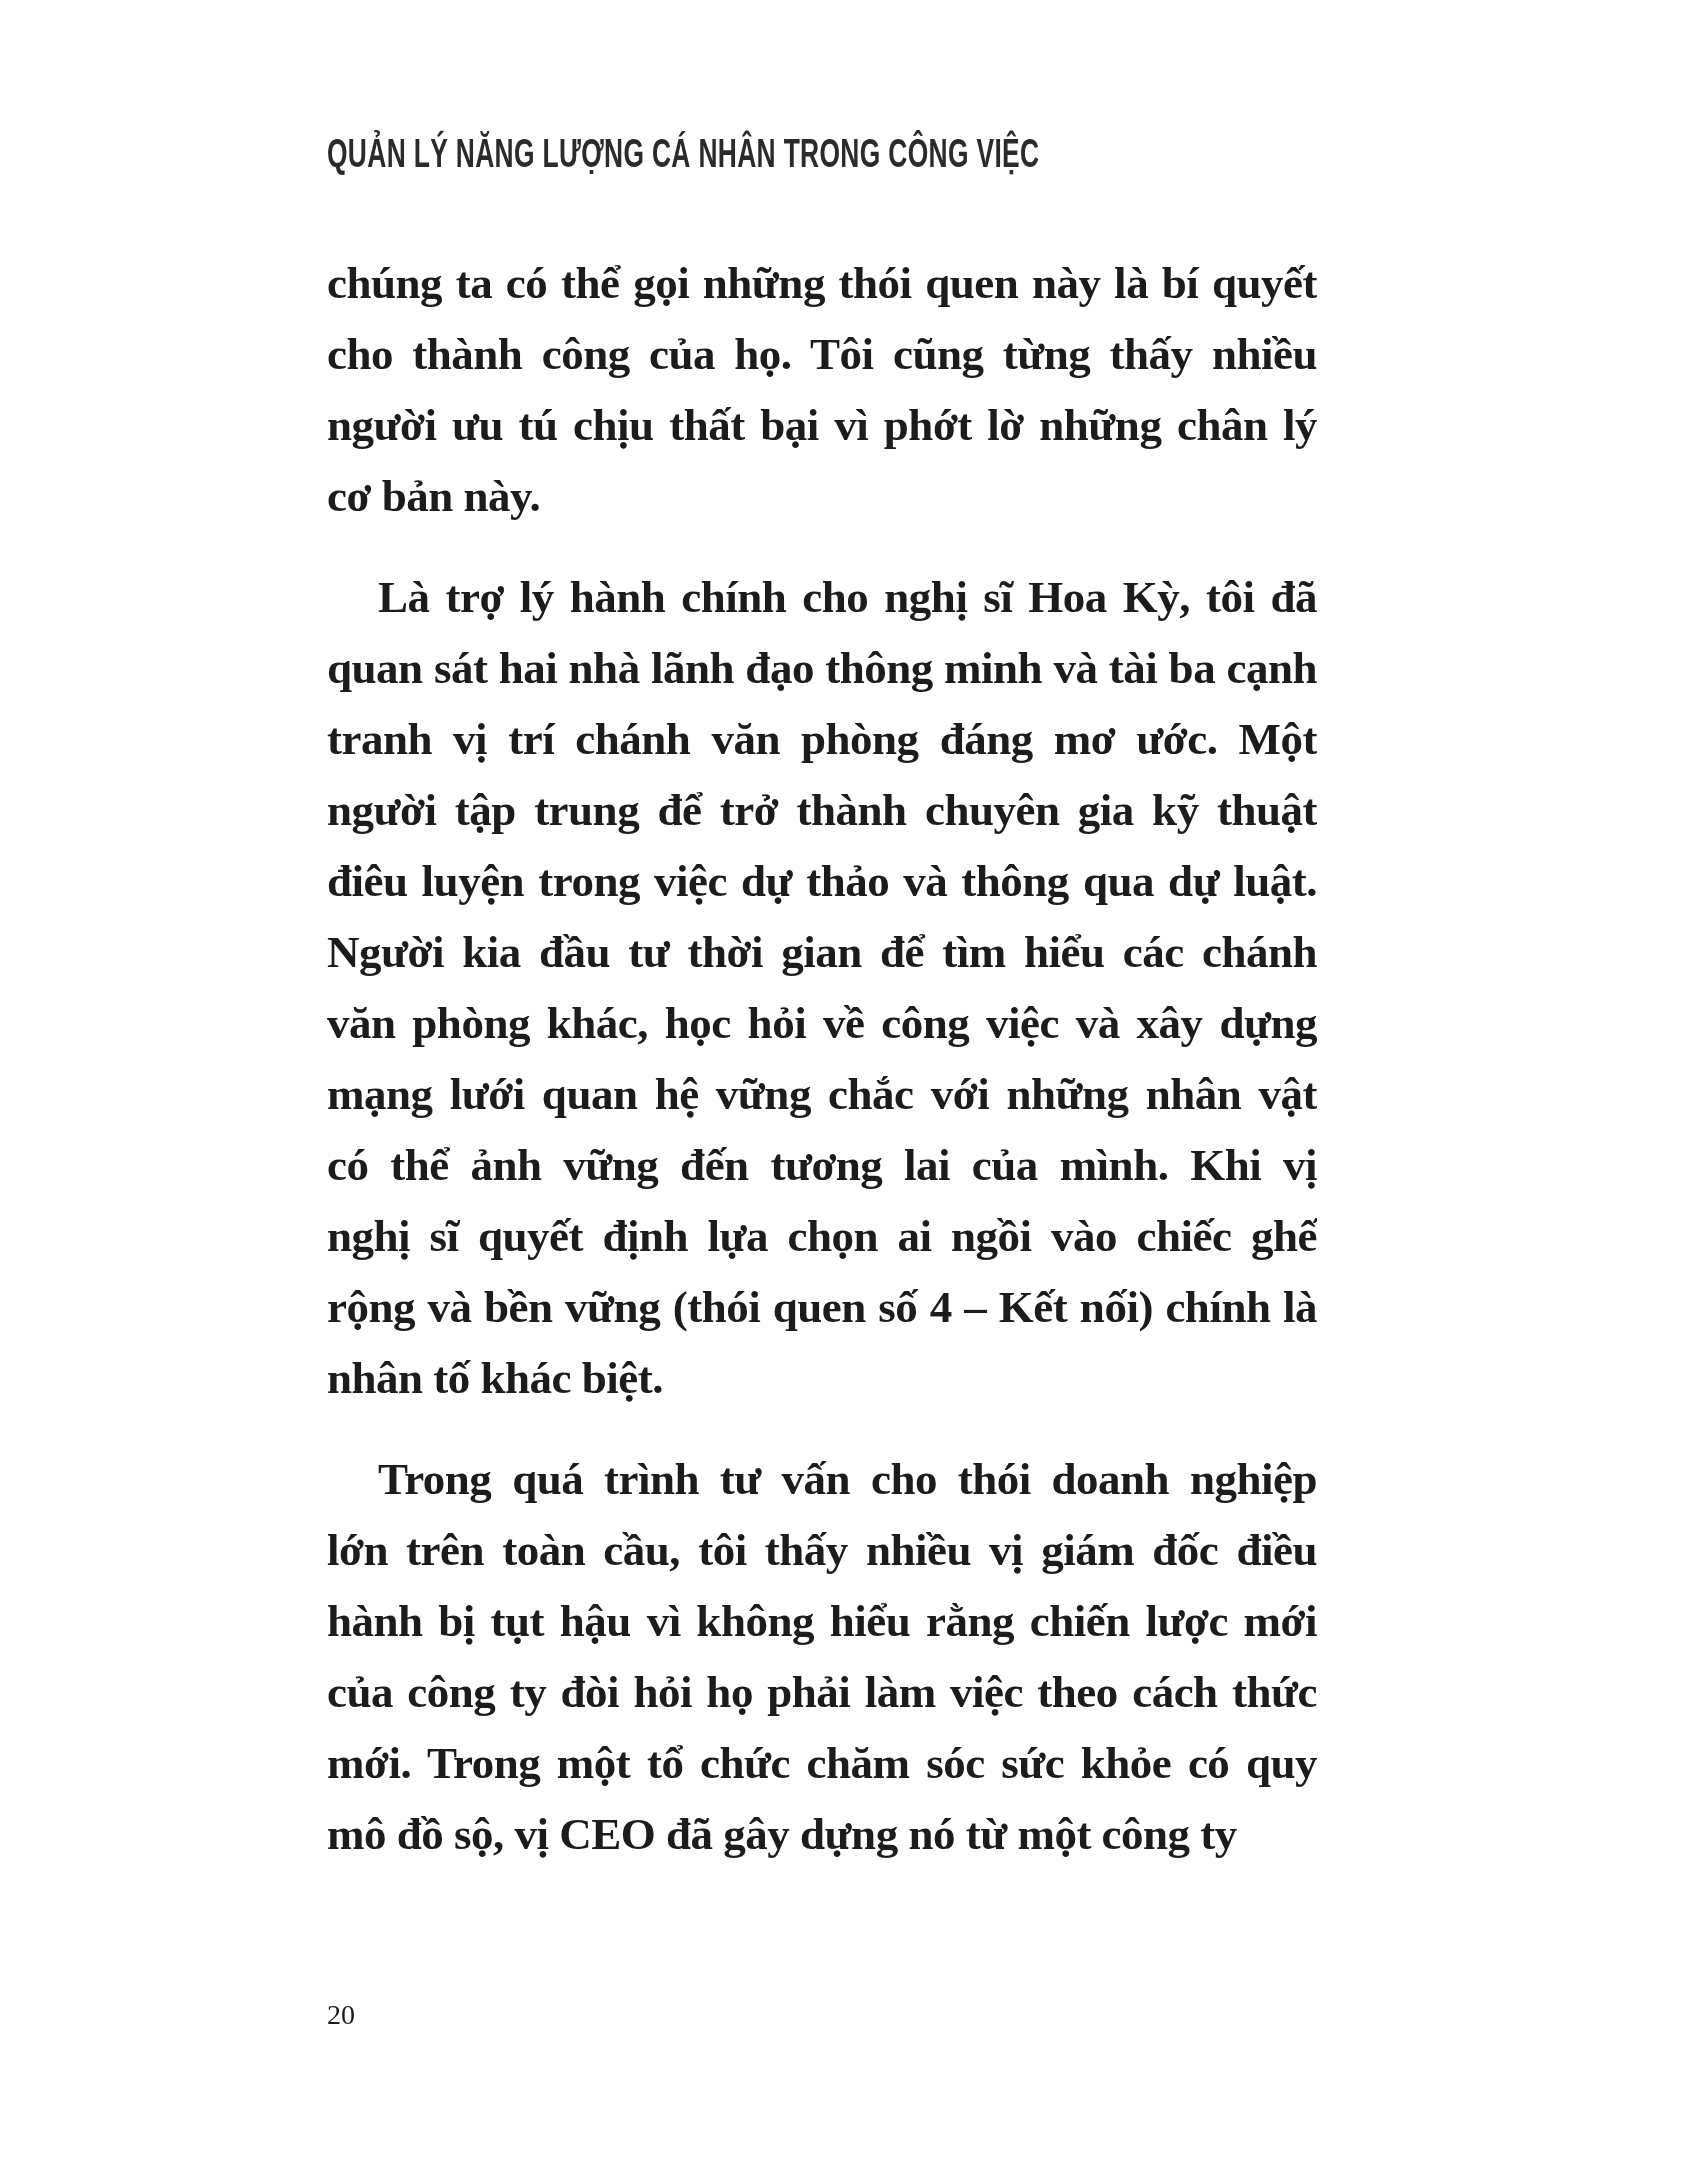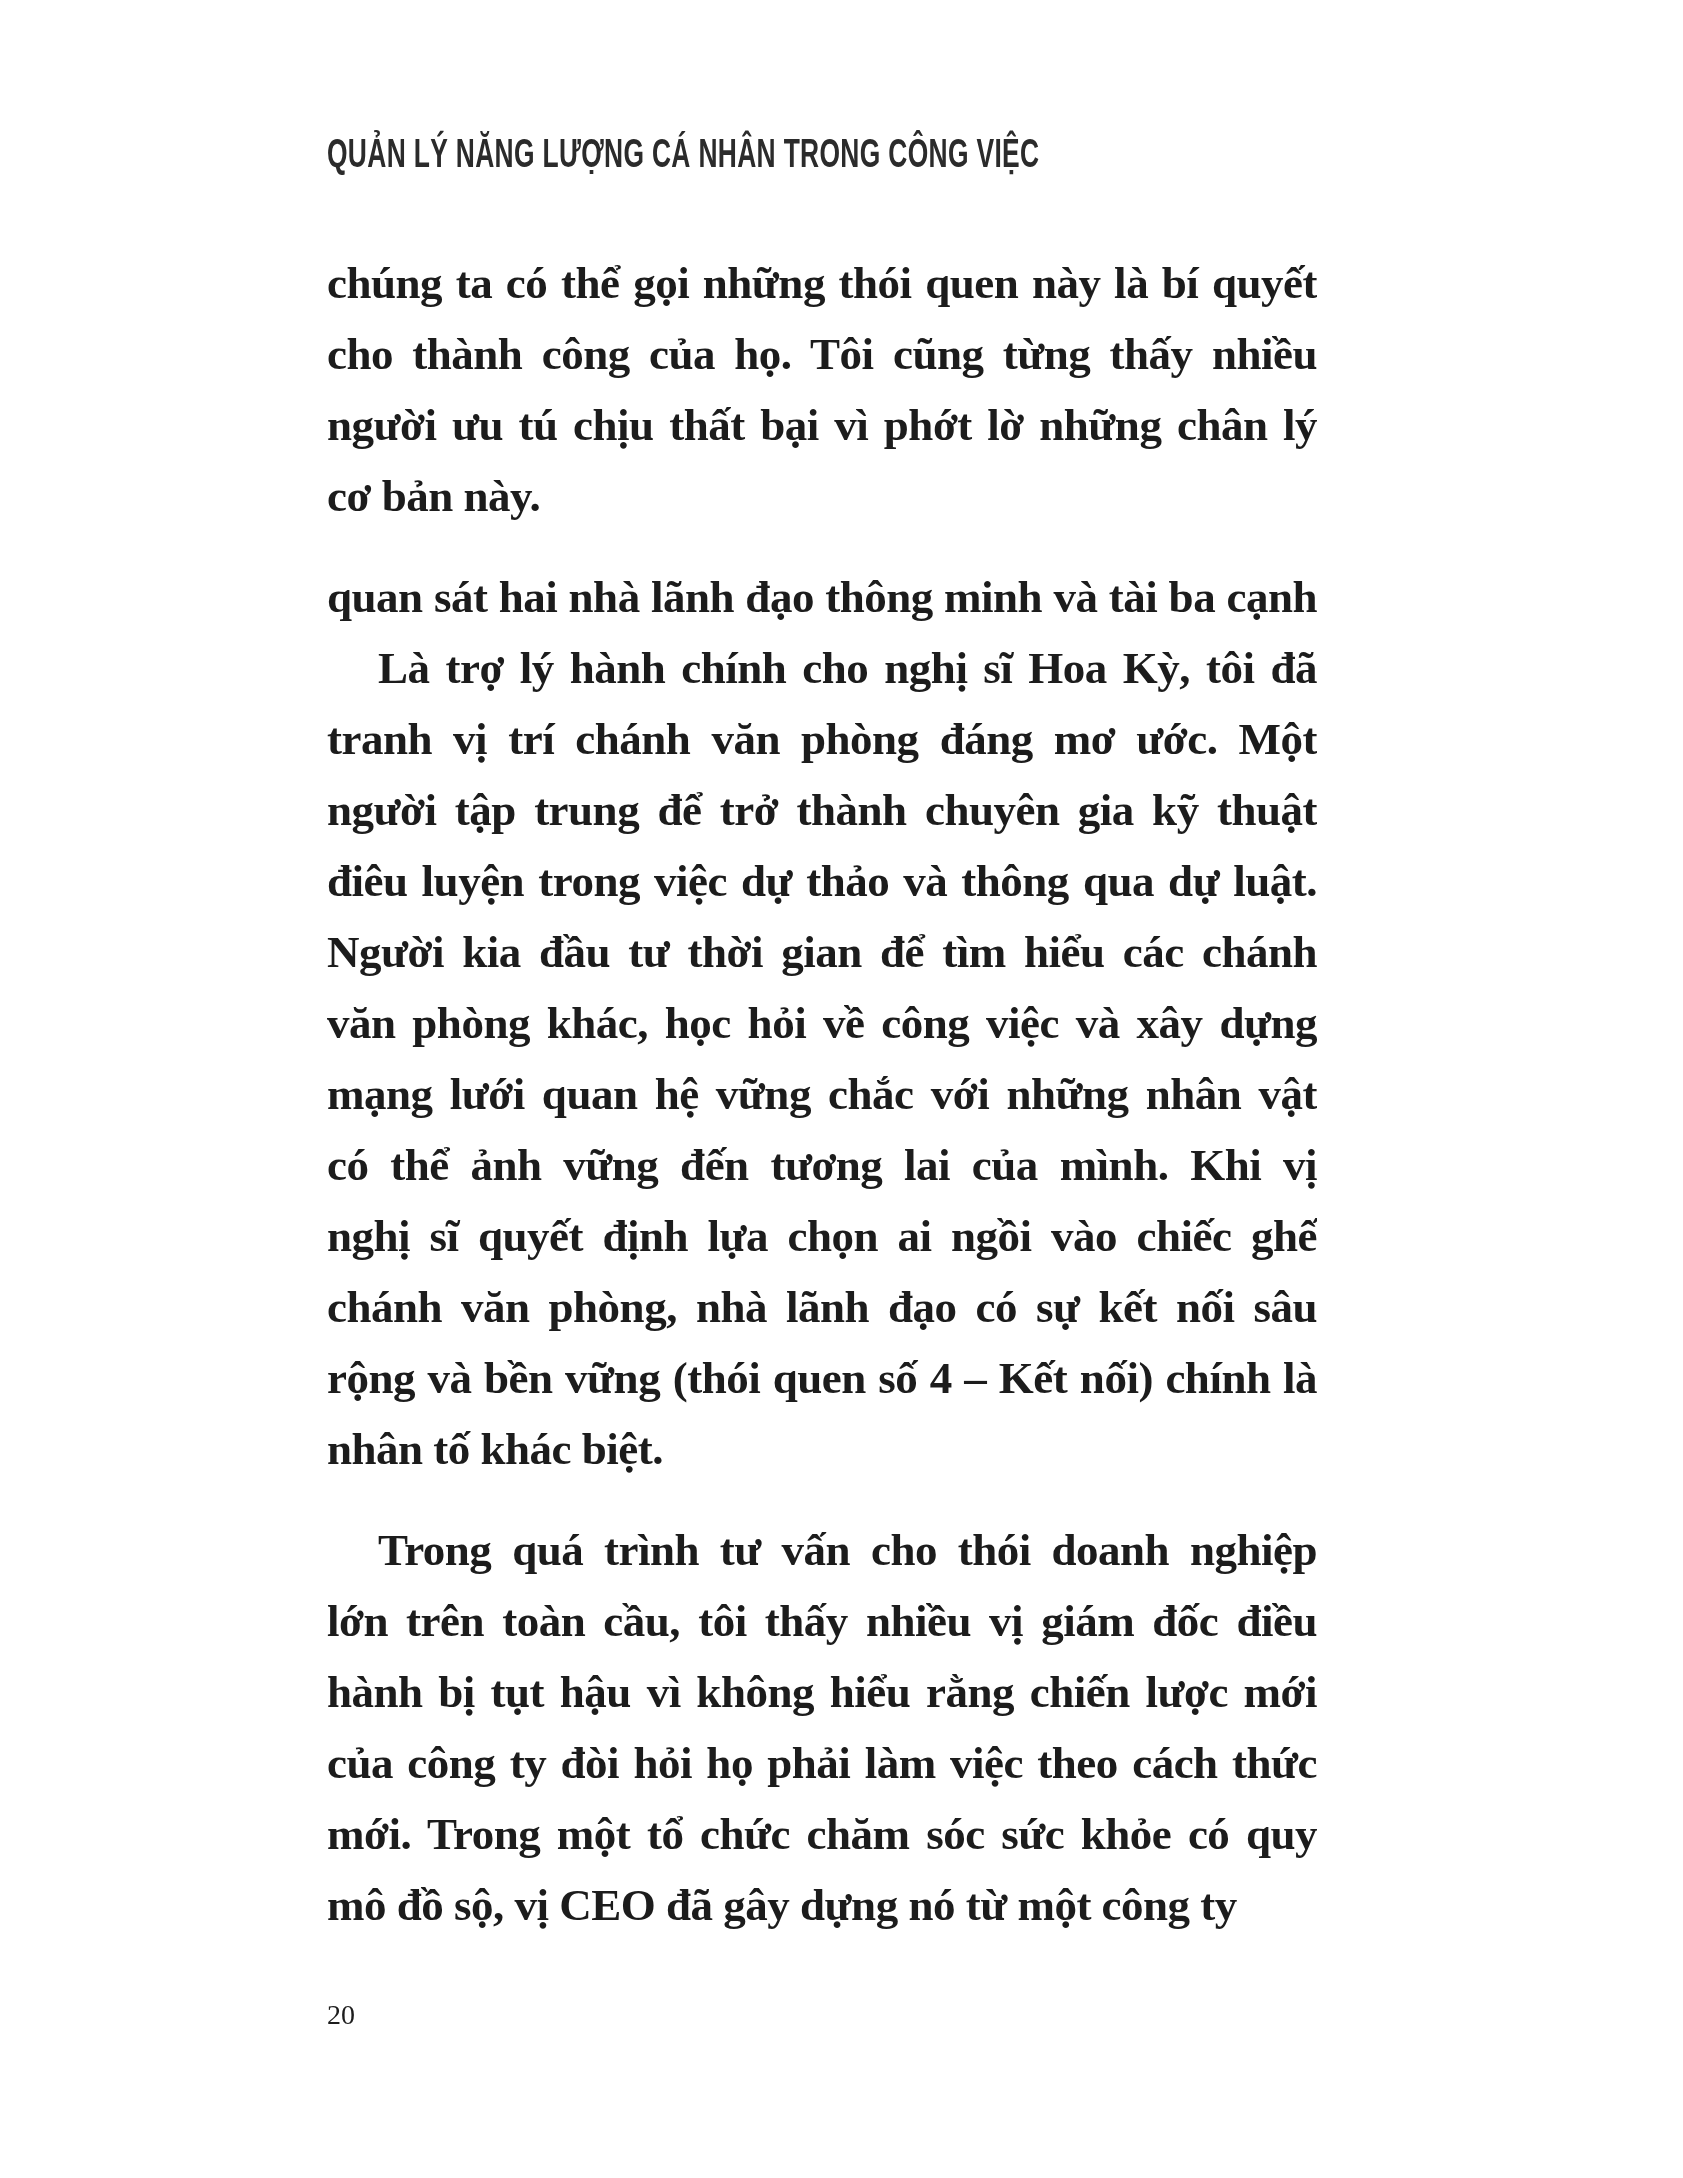--- a/index.html
+++ b/index.html
@@ -69,31 +69,30 @@
   <div class="running-header">QUẢN LÝ NĂNG LƯỢNG CÁ NHÂN TRONG CÔNG VIỆC</div>
 
   <div class="body-text">
       <div class="paragraph">
         <div class="line">chúng ta có thể gọi những thói quen này là bí quyết</div>
         <div class="line">cho thành công của họ. Tôi cũng từng thấy nhiều</div>
         <div class="line">người ưu tú chịu thất bại vì phớt lờ những chân lý</div>
         <div class="line last">cơ bản này.</div>
       </div>
       <div class="paragraph">
+        <div class="line indented">Là trợ lý hành chính cho nghị sĩ Hoa Kỳ, tôi đã</div>
         <div class="line">quan sát hai nhà lãnh đạo thông minh và tài ba cạnh</div>
-        <div class="line indented">Là trợ lý hành chính cho nghị sĩ Hoa Kỳ, tôi đã</div>
         <div class="line">tranh vị trí chánh văn phòng đáng mơ ước. Một</div>
         <div class="line">người tập trung để trở thành chuyên gia kỹ thuật</div>
         <div class="line">điêu luyện trong việc dự thảo và thông qua dự luật.</div>
         <div class="line">Người kia đầu tư thời gian để tìm hiểu các chánh</div>
         <div class="line">văn phòng khác, học hỏi về công việc và xây dựng</div>
         <div class="line">mạng lưới quan hệ vững chắc với những nhân vật</div>
         <div class="line">có thể ảnh vững đến tương lai của mình. Khi vị</div>
         <div class="line">nghị sĩ quyết định lựa chọn ai ngồi vào chiếc ghế</div>
-        <div class="line">chánh văn phòng, nhà lãnh đạo có sự kết nối sâu</div>
         <div class="line">rộng và bền vững (thói quen số 4 – Kết nối) chính là</div>
         <div class="line last">nhân tố khác biệt.</div>
       </div>
       <div class="paragraph">
         <div class="line indented">Trong quá trình tư vấn cho thói doanh nghiệp</div>
         <div class="line">lớn trên toàn cầu, tôi thấy nhiều vị giám đốc điều</div>
         <div class="line">hành bị tụt hậu vì không hiểu rằng chiến lược mới</div>
         <div class="line">của công ty đòi hỏi họ phải làm việc theo cách thức</div>
         <div class="line">mới. Trong một tổ chức chăm sóc sức khỏe có quy</div>
         <div class="line last">mô đồ sộ, vị CEO đã gây dựng nó từ một công ty</div>

